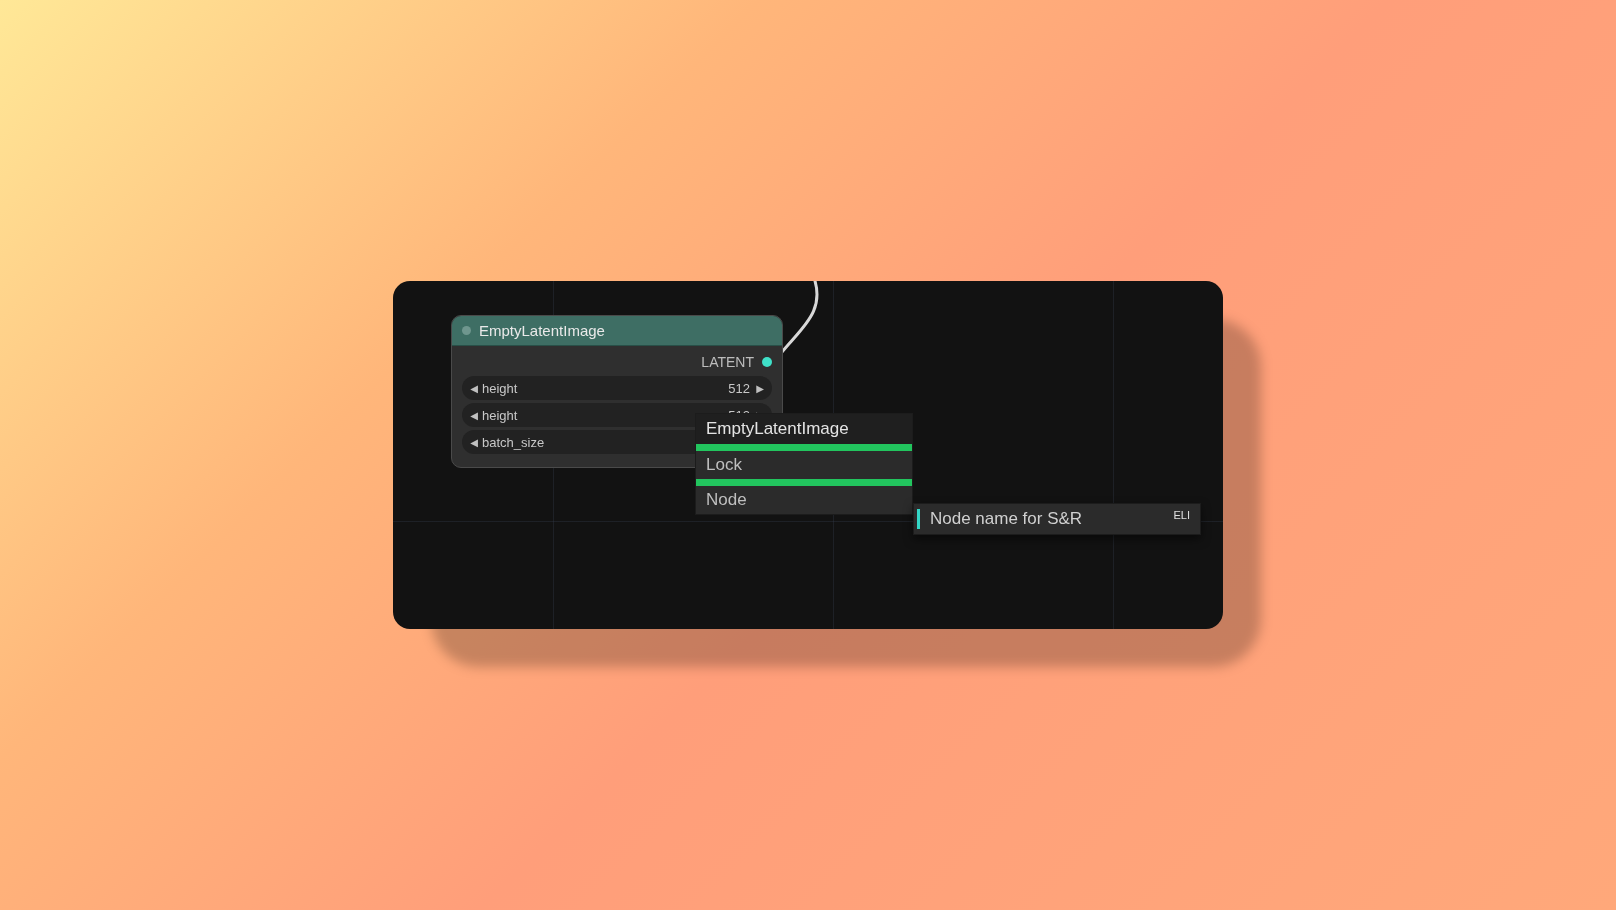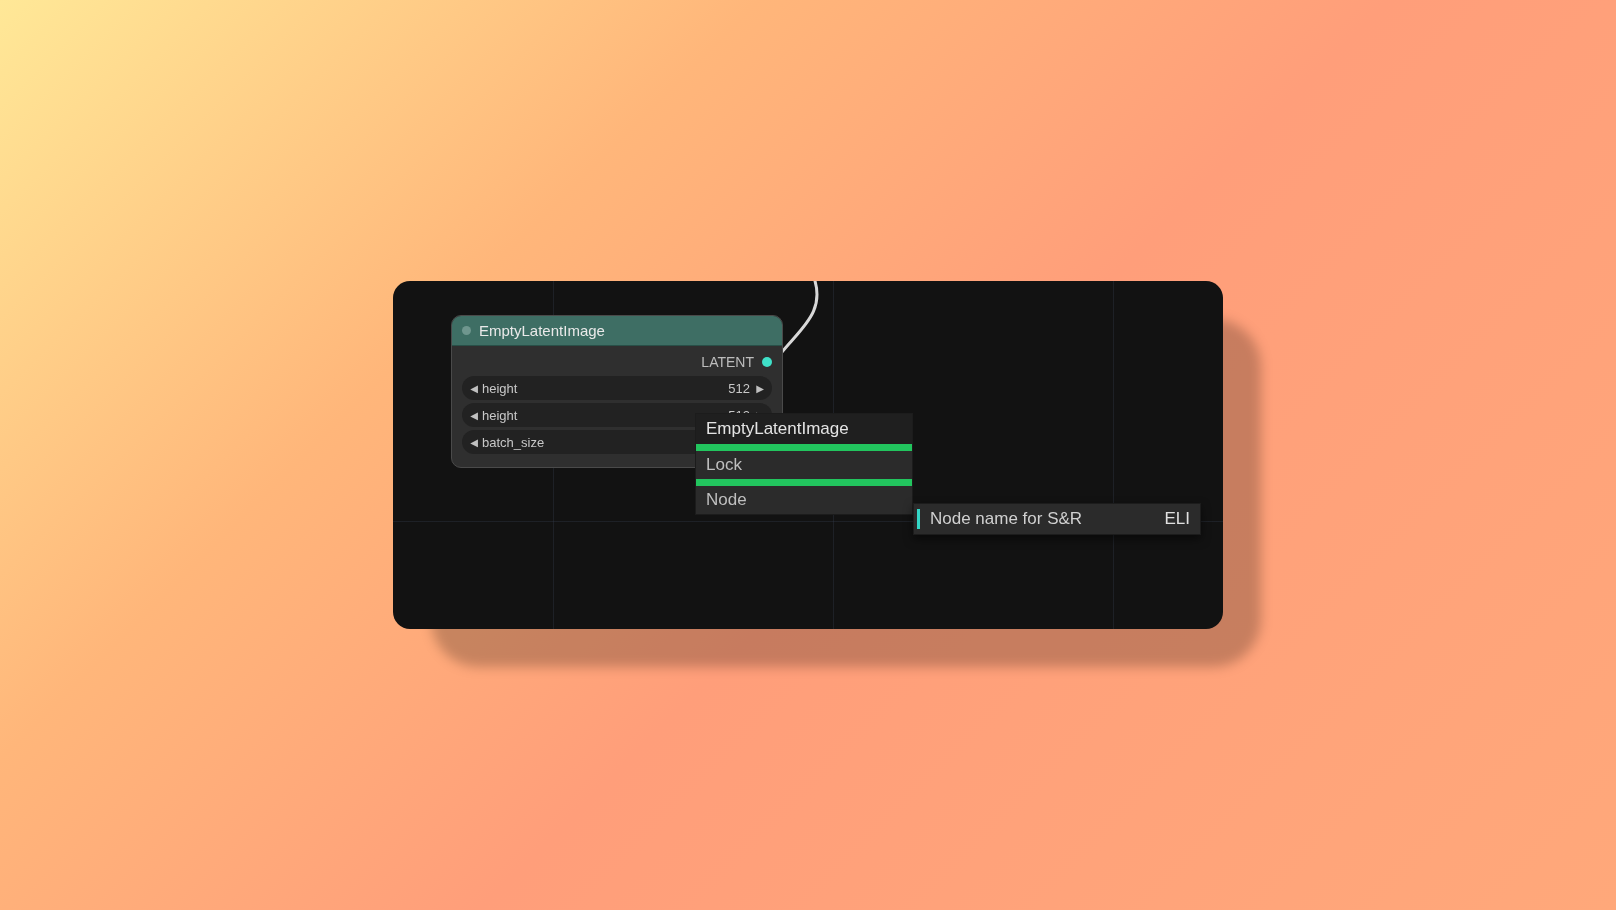--- a/index.html
+++ b/index.html
@@ -129,21 +129,21 @@
     font-size: 17px;
     box-shadow: 0 4px 10px rgba(0,0,0,0.5);
   }
   .sub::before {
     content: "";
     position: absolute;
     left: 3px; top: 5px; bottom: 5px;
     width: 3px; background: #33d6c6;
   }
   .sub-label { flex: 1; color: #d0d0d0; padding-left: 6px; }
-  .sub-val { color: #e0e0e0; font-size: 17px; }
+  .sub-val { color: #e0e0e0; font-size: 11px; }
   
   .wire { position: absolute; left: 380px; top: -6px; pointer-events:none; }
 </style>
 </head>
 <body>
 
 <div class="frame-shadow">
   <div class="frame">
 
     <svg class="wire" width="90" height="100">

